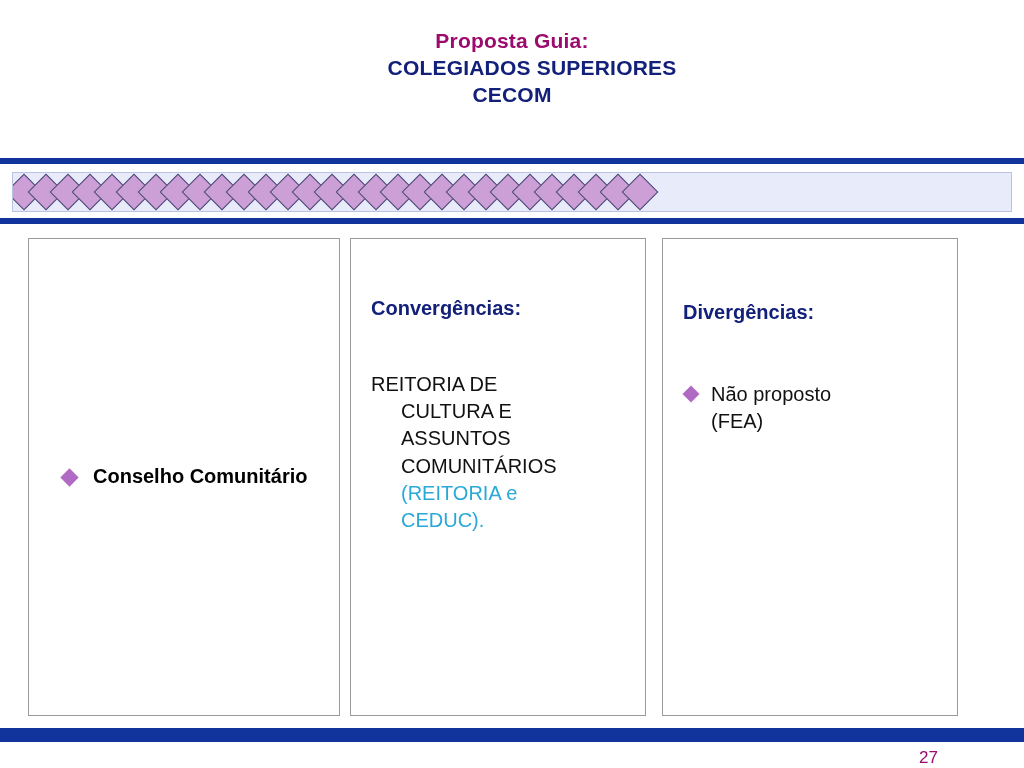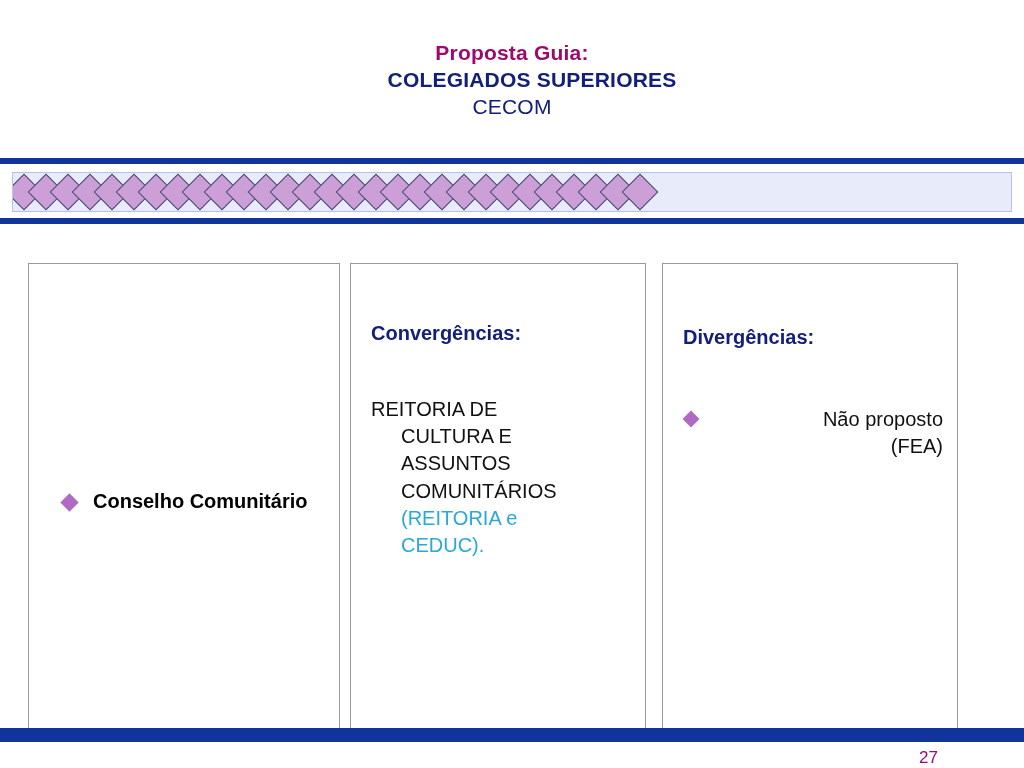--- a/index.html
+++ b/index.html
@@ -20,41 +20,41 @@
     left: 0; top: 0;
     width: 1024px;
     height: 768px;
     background: #ffffff;
   }
 
   
   .title-block {
     position: absolute;
     left: 0;
-    top: 40px;
+    top: 28px;
     width: 1024px;
     text-align: center;
     line-height: 1.28;
   }
   .title-line1 {
     font-size: 21px;
     font-weight: bold;
     color: #9c0a6e;
     letter-spacing: 0.2px;
   }
   .title-line2 {
     font-size: 21px;
     font-weight: bold;
     color: #13207a;
     letter-spacing: 0.2px;
     margin-left: 40px;
   }
   .title-line3 {
     font-size: 21px;
-    font-weight: normal;
+    font-weight: bold;
     color: #13207a;
     letter-spacing: 0.2px;
   }
 
   
   .divider {
     position: absolute;
     left: 0;
     top: 158px;
     width: 1024px;
@@ -110,21 +110,20 @@
     width: 968px;
     height: 478px;
   }
   .col {
     position: absolute;
     top: 0;
     height: 478px;
     border: 1px solid #9a9a9a;
     background: #ffffff;
     box-sizing: border-box;
-    margin-top: 25px;
   }
   .col-1 { left: 0px;   width: 312px; }
   .col-2 { left: 322px; width: 296px; }
   .col-3 { left: 634px; width: 296px; }
 
   .col-head {
     position: absolute;
     left: 20px;
     top: 58px;
     font-size: 20px;
@@ -139,21 +138,20 @@
     top: 132px;
     font-size: 20px;
     color: #111111;
     line-height: 1.34;
   }
 
   
   .bullet-row {
     display: flex;
     align-items: flex-start;
-    text-align: right;
   }
   .bullet-mark {
     flex: 0 0 auto;
     width: 12px;
     height: 12px;
     background: #b06ac4;
     transform: rotate(45deg);
     margin-top: 7px;
     margin-right: 14px;
   }

